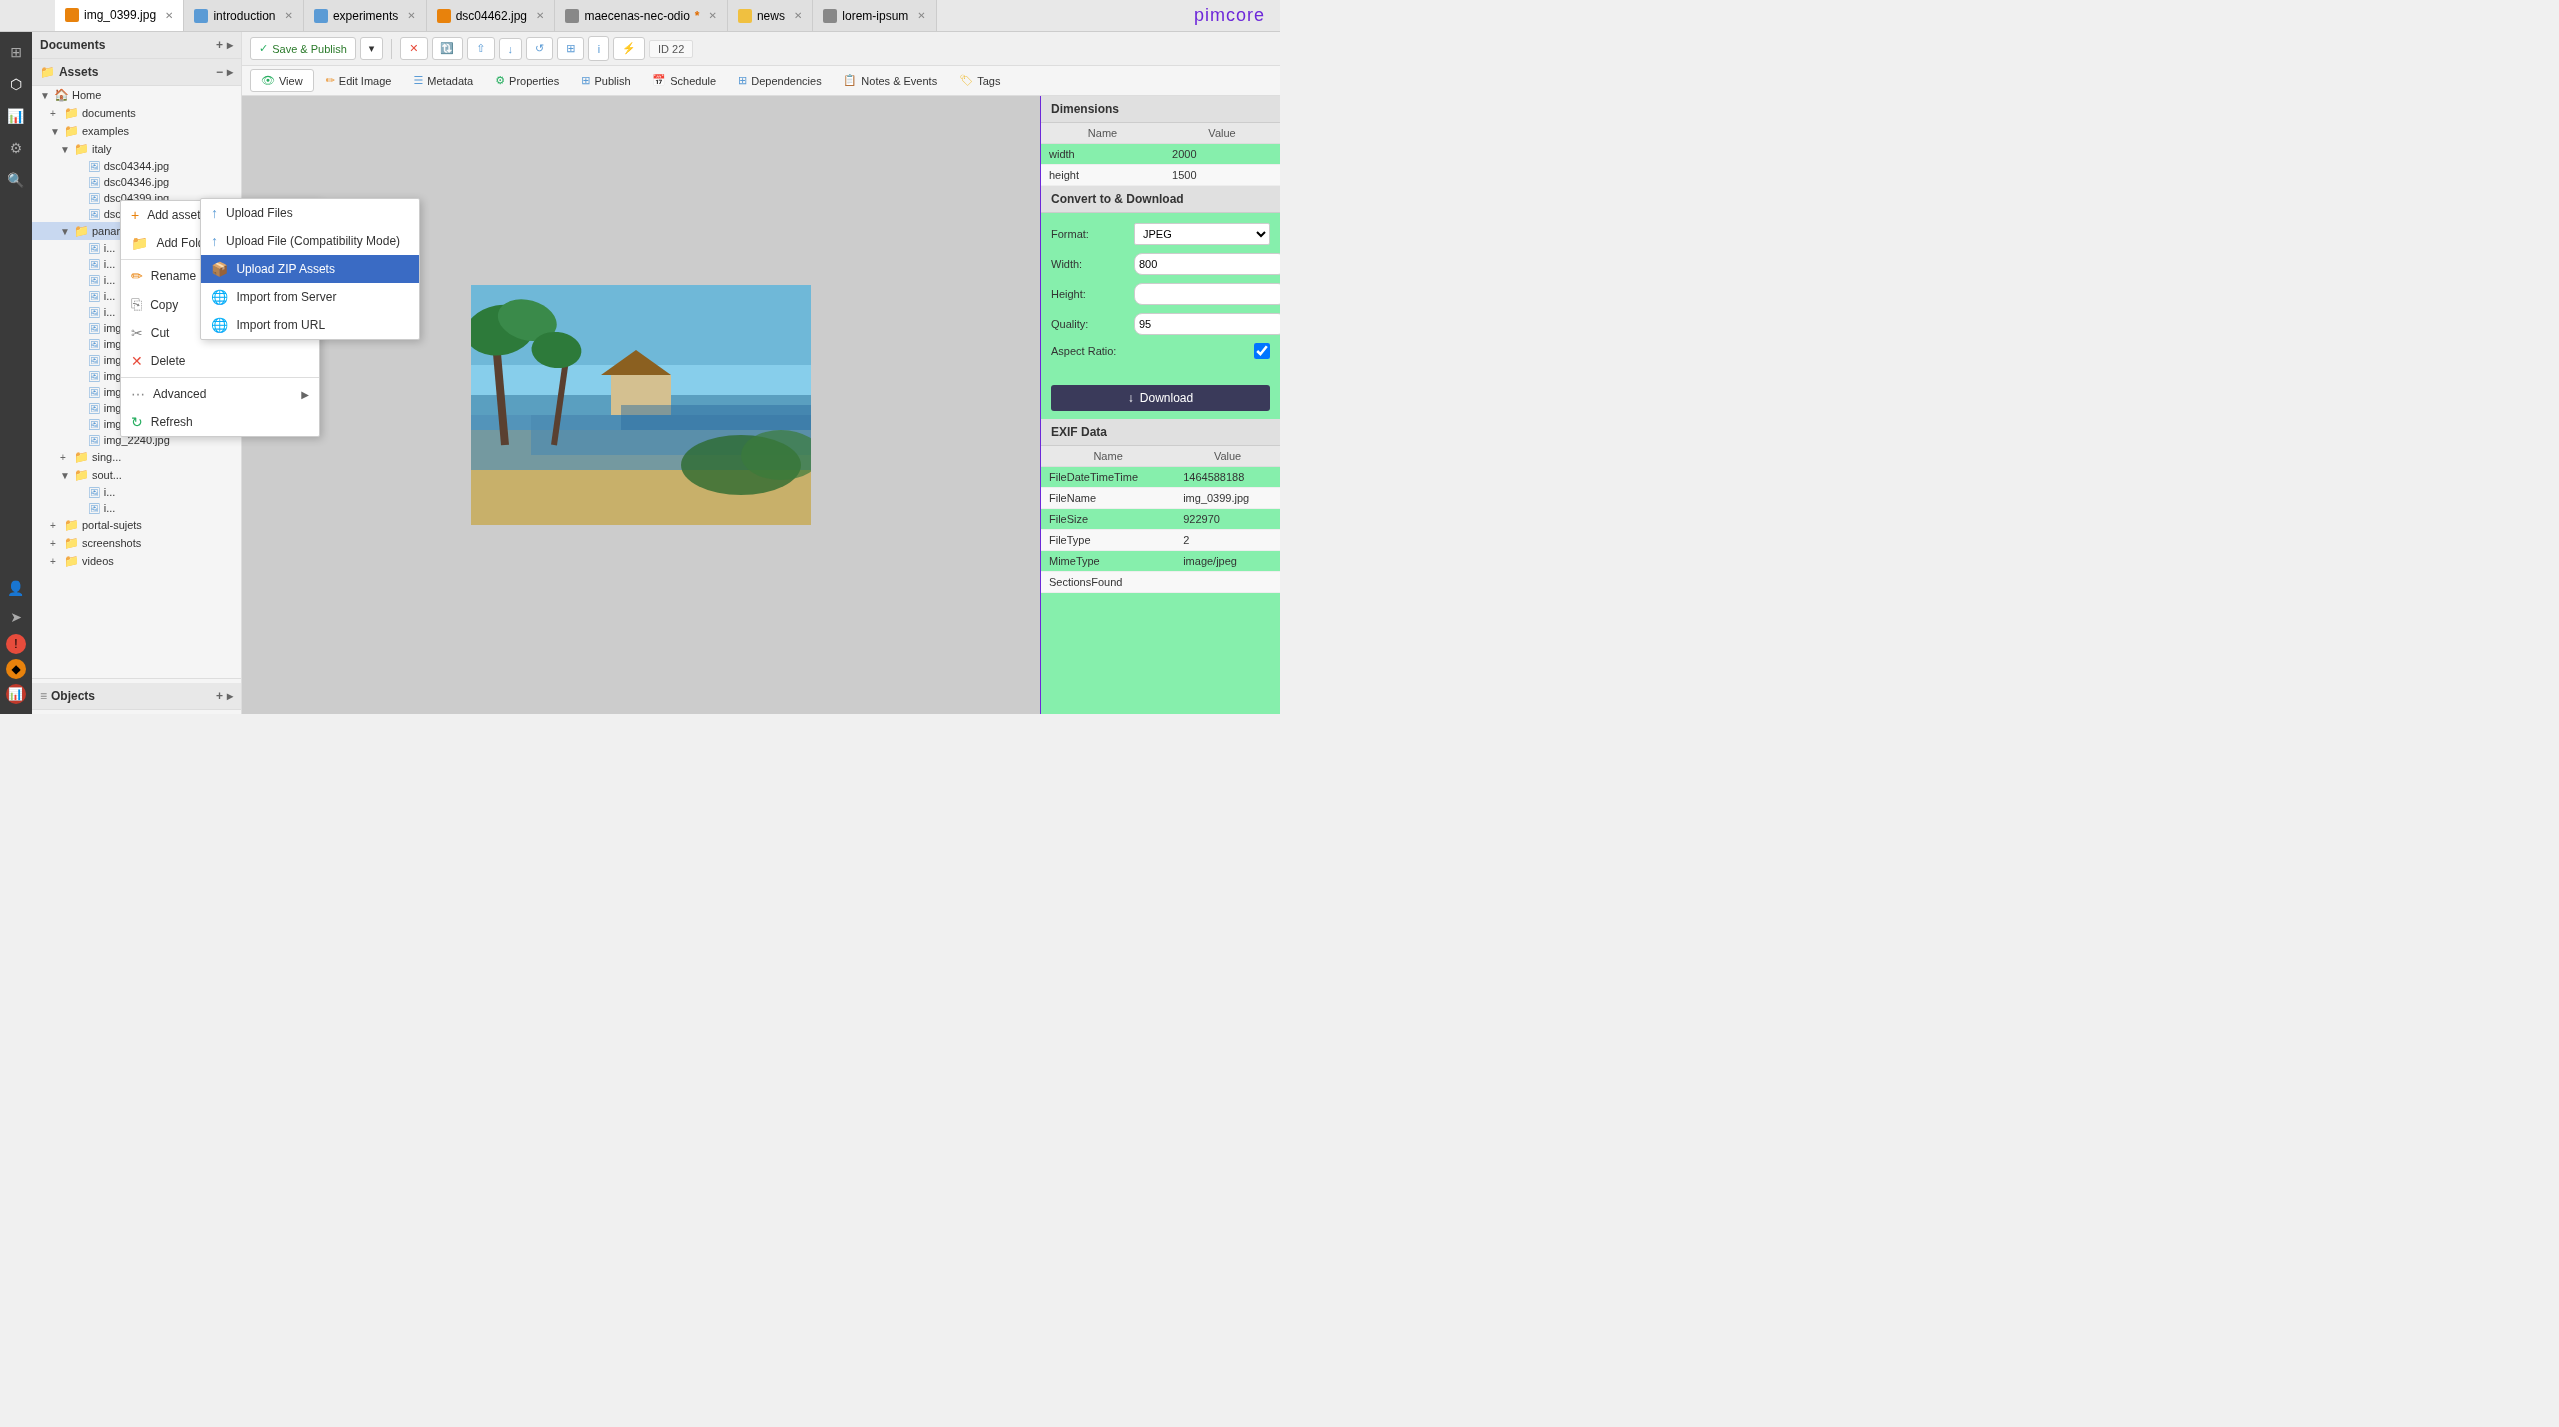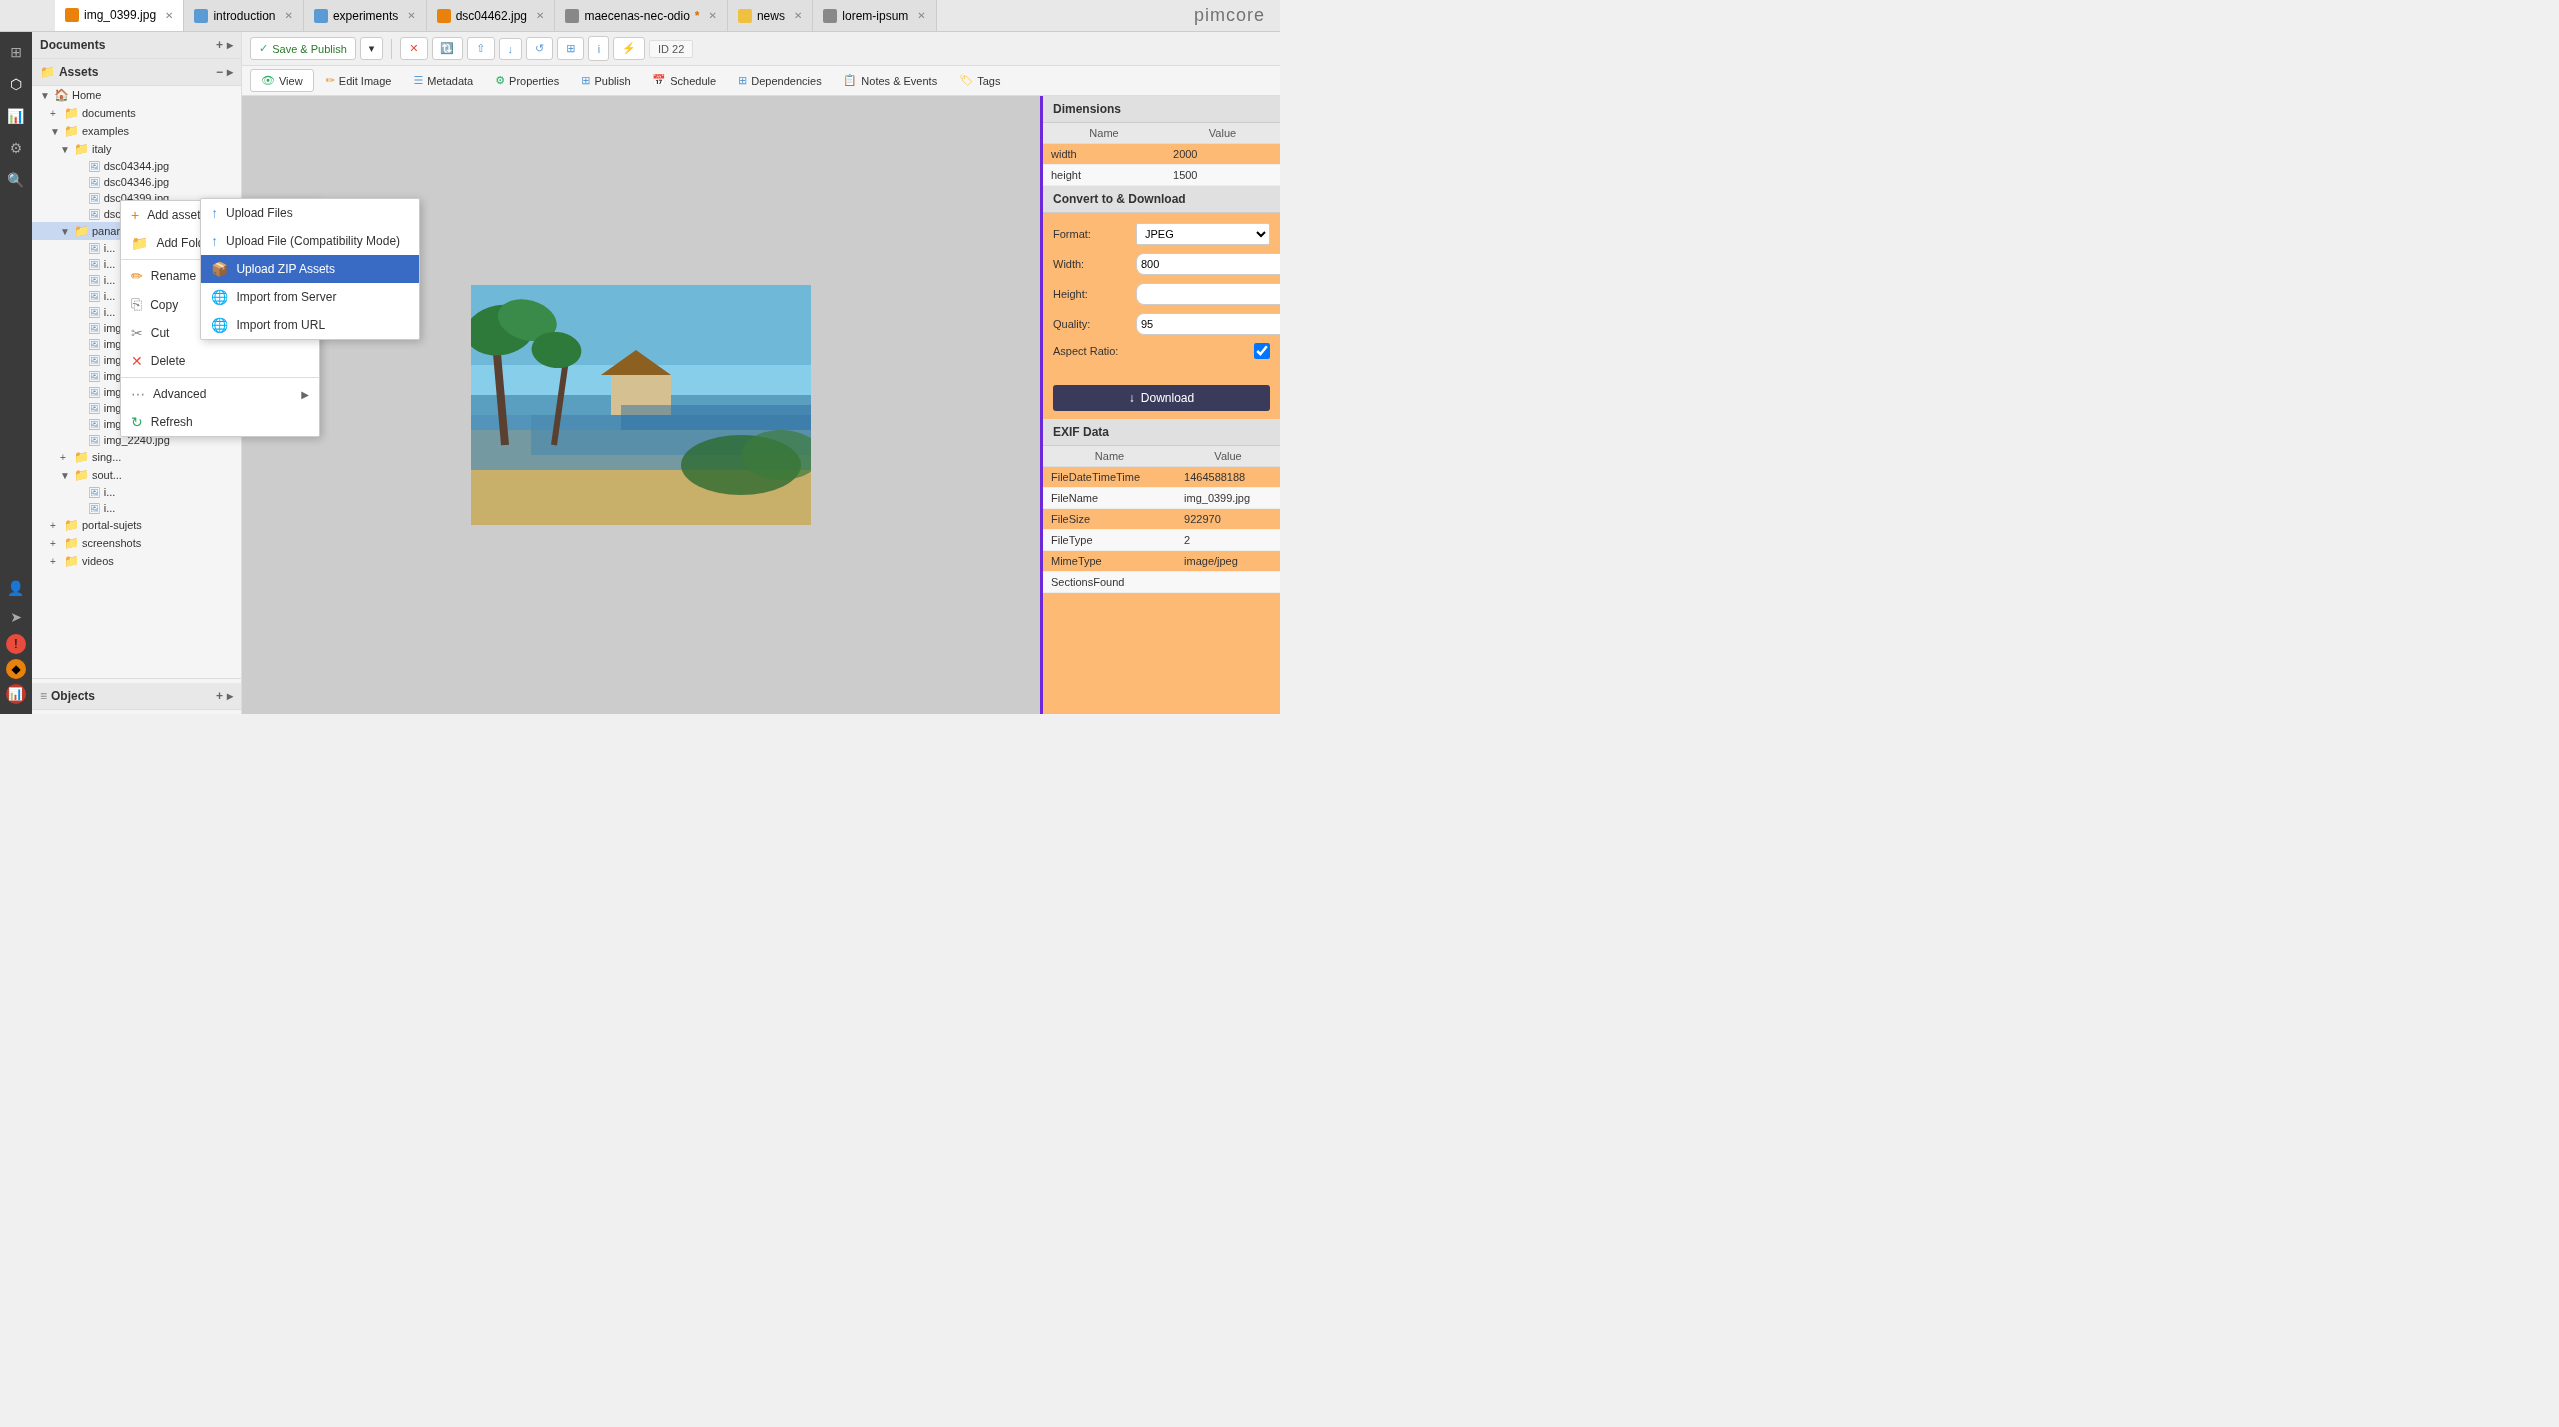--- a/index.html
+++ b/index.html
@@ -46,21 +46,21 @@
     .tab-icon.blue { background: #5b9bd5; }
     .tab-icon.orange { background: #e8820c; }
     .tab-icon.gray { background: #888; }
     .tab-icon.yellow { background: #f0c040; }
     .tab-modified { color: #e06c00; font-weight: bold; }
     
     .brand {
       margin-left: auto;
       padding-right: 15px;
       font-size: 18px;
-      color: #737373;
+      color: #6d28d9;
       font-weight: 300;
       letter-spacing: 1px;
     }
 
     
     .layout {
       display: flex;
       height: calc(714px - 32px);
     }
 
@@ -257,22 +257,22 @@
       background: #ccc;
       display: flex;
       align-items: center;
       justify-content: center;
       overflow: hidden;
     }
 
     
     .right-panel {
       width: 240px;
-      background: #fdba74;
-      border-left: 3px solid #6d28d9;
+      background: #86efac;
+      border-left: 1px solid #6d28d9;
       overflow-y: auto;
       flex-shrink: 0;
     }
     .panel-section-title {
       background: #e0e0e0;
       padding: 6px 10px;
       font-weight: bold;
       font-size: 12px;
       color: #333;
       border-bottom: 1px solid #ccc;

